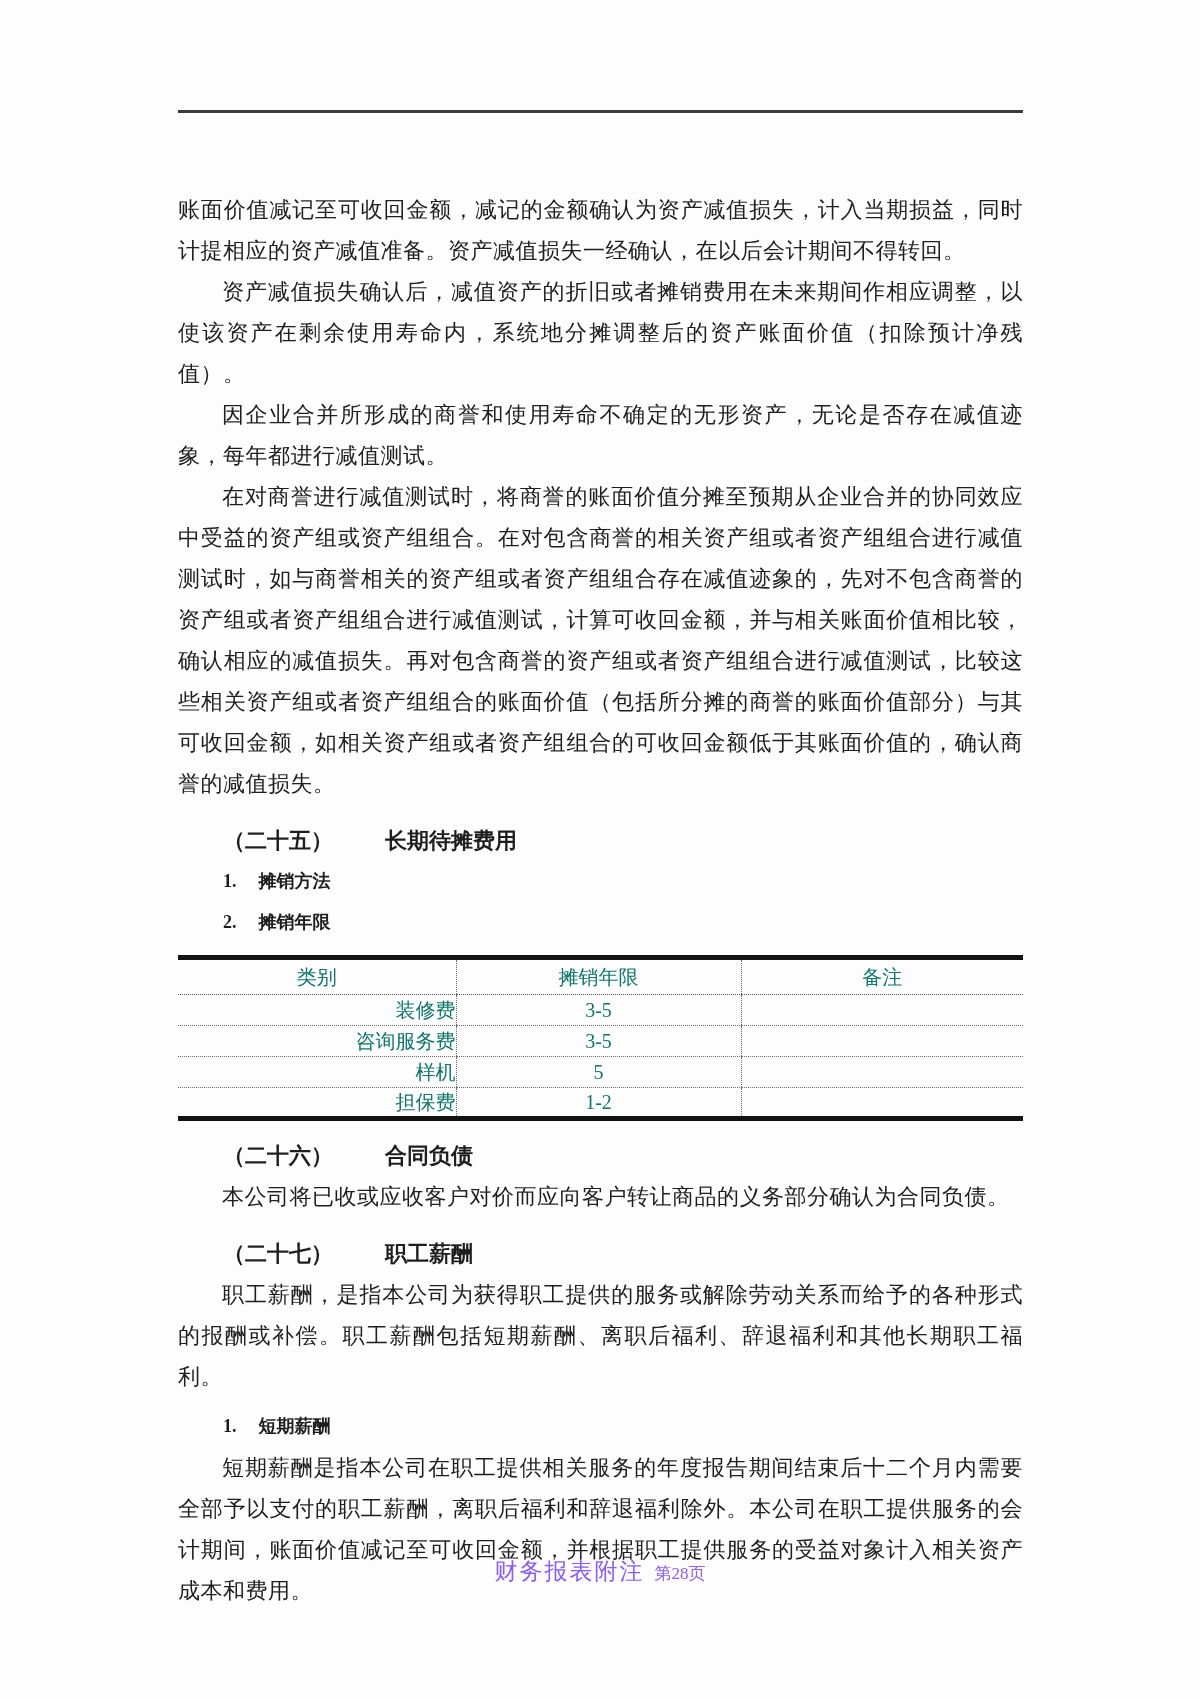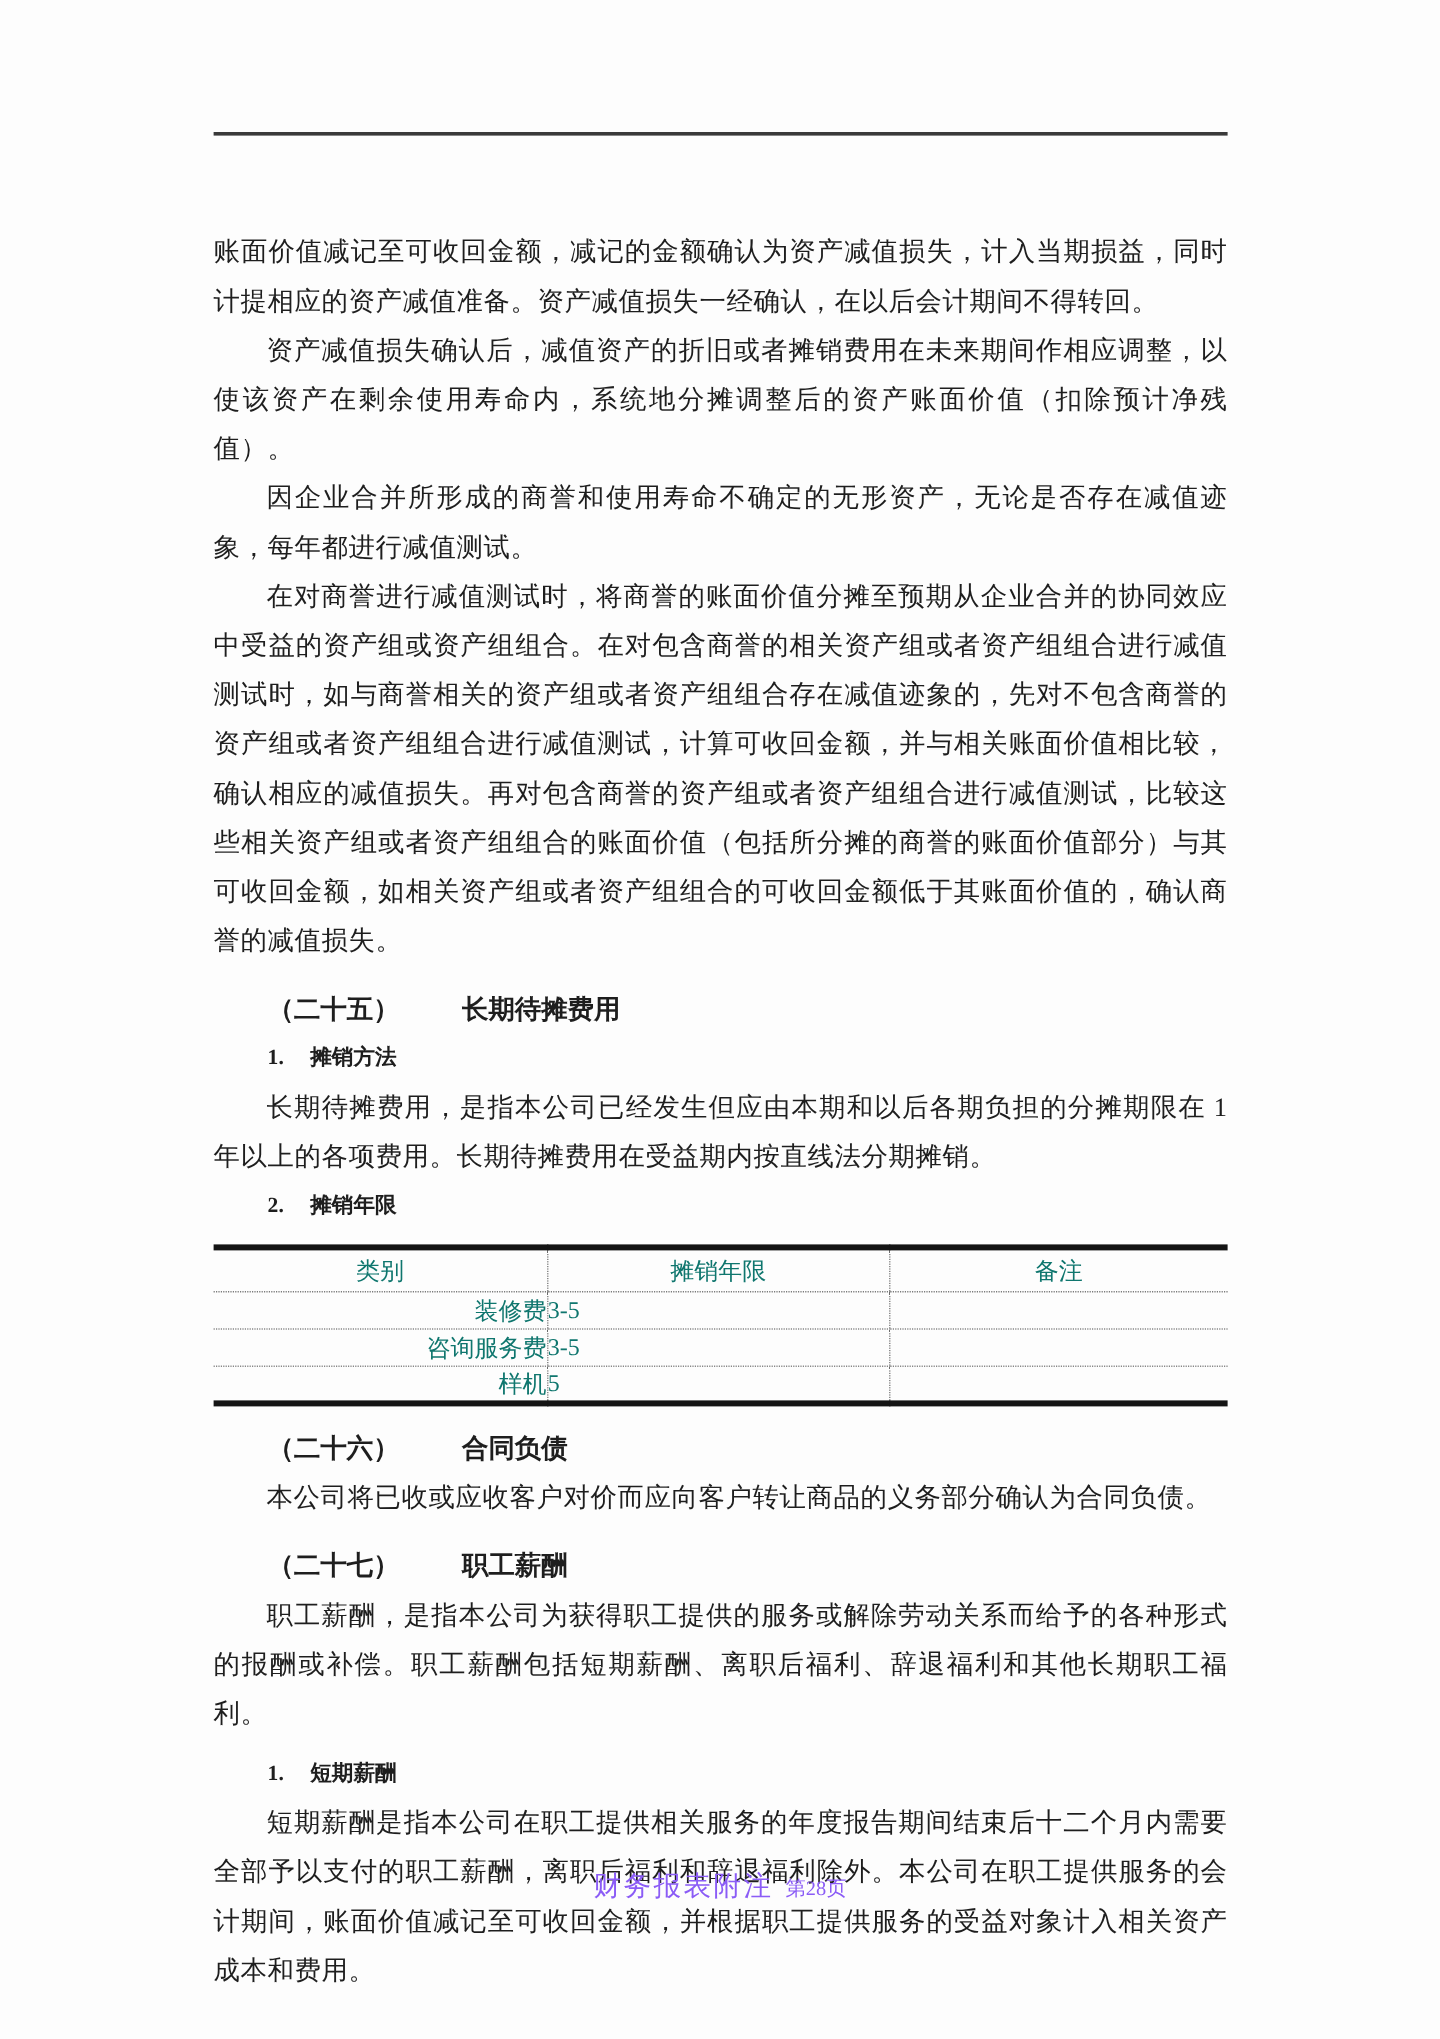--- a/index.html
+++ b/index.html
@@ -71,20 +71,21 @@
   table.amort th {
     font-weight: 400;
     height: 37px;
     text-align: center;
     border-bottom: 1px dotted #5a5a5a;
     padding: 0;
   }
   table.amort td {
     height: 31px;
     padding: 0;
+    text-align: center;
     border-bottom: 1px dotted #6a6a6a;
   }
   table.amort tr:last-child td { border-bottom: none; }
   table.amort .v-div { border-left: 1px dotted #6a6a6a; }
   table.amort td.cat { text-align: right; padding-left: 10px; }
   .footer {
     position: absolute;
     top: 1556px;
     left: 0;
     width: 100%;
@@ -118,21 +119,20 @@
     <p class="body">在对商誉进行减值测试时，将商誉的账面价值分摊至预期从企业合并的协同效应中受益的资产组或资产组组合。在对包含商誉的相关资产组或者资产组组合进行减值测试时，如与商誉相关的资产组或者资产组组合存在减值迹象的，先对不包含商誉的资产组或者资产组组合进行减值测试，计算可收回金额，并与相关账面价值相比较，确认相应的减值损失。再对包含商誉的资产组或者资产组组合进行减值测试，比较这些相关资产组或者资产组组合的账面价值（包括所分摊的商誉的账面价值部分）与其可收回金额，如相关资产组或者资产组组合的可收回金额低于其账面价值的，确认商誉的减值损失。</p>
 
     <div class="sec-heading">
       <span>（二十五）</span><span class="tab-gap"></span><span>长期待摊费用</span>
     </div>
 
     <div class="sub-heading">
       <span>1.</span><span class="num-gap"></span><span>摊销方法</span>
     </div>
 
-    <p class="body">长期待摊费用，是指本公司已经发生但应由本期和以后各期负担的分摊期限在 1 年以上的各项费用。长期待摊费用在受益期内按直线法分期摊销。</p>
 
     <div class="sub-heading">
       <span>2.</span><span class="num-gap"></span><span>摊销年限</span>
     </div>
 
     <table class="amort">
       <colgroup>
           <col class="c1">
           <col class="c2">
           <col class="c3">
@@ -153,20 +153,25 @@
         <tr>
           <td class="cat">咨询服务费</td>
           <td class="v-div">3-5</td>
           <td class="v-div"></td>
         </tr>
         <tr>
           <td class="cat">样机</td>
           <td class="v-div">5</td>
           <td class="v-div"></td>
         </tr>
+        <tr>
+          <td class="cat">担保费</td>
+          <td class="v-div">1-2</td>
+          <td class="v-div"></td>
+        </tr>
       </tbody>
     </table>
 
     <div class="sec-heading mt14">
       <span>（二十六）</span><span class="tab-gap"></span><span>合同负债</span>
     </div>
 
     <p class="body">本公司将已收或应收客户对价而应向客户转让商品的义务部分确认为合同负债。</p>
 
     <div class="sec-heading">

